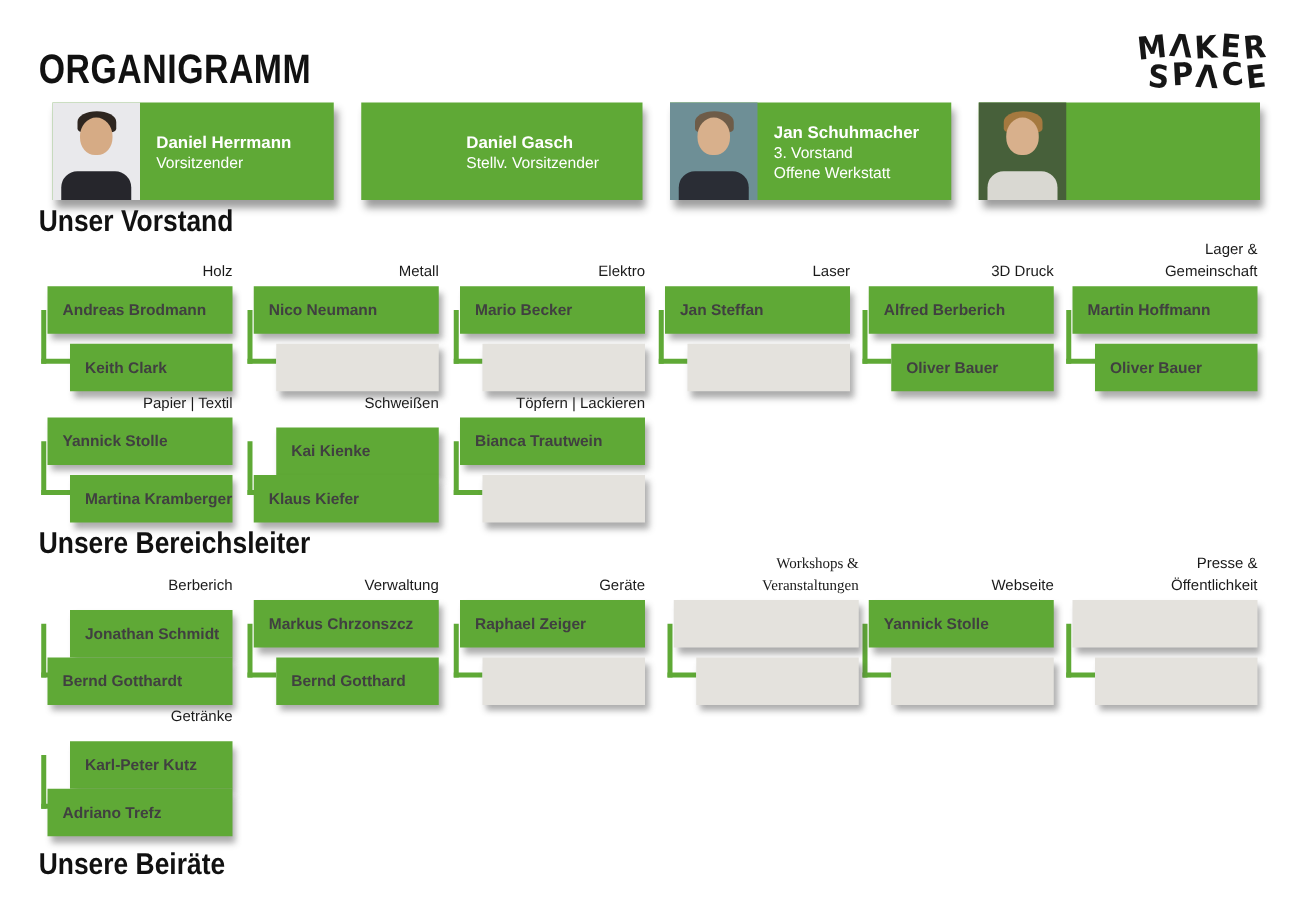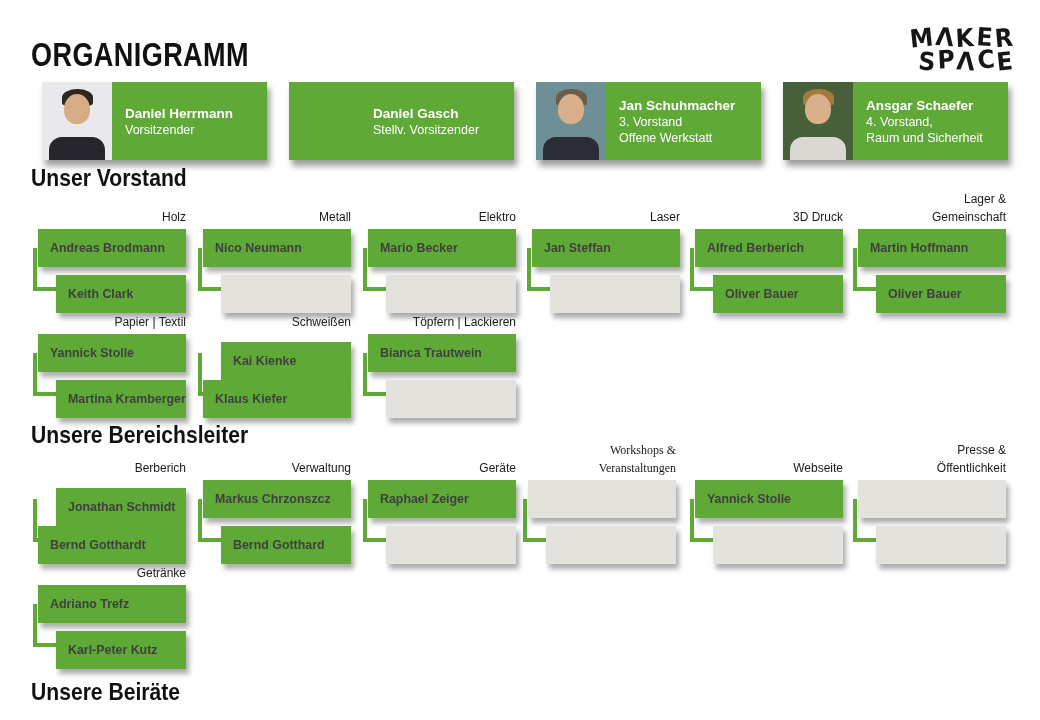--- a/index.html
+++ b/index.html
@@ -102,25 +102,20 @@
         <div class="crole">3. Vorstand</div>
         <div class="crole">Offene Werkstatt</div>
       </div>
     </div>
     <div class="card" style="left: 783px;">
       <div class="photo" style="background: rgb(71, 96, 58);">
         <div class="p-hair" style="background: rgb(165, 121, 63);"></div>
         <div class="p-head" style="background: rgb(216, 176, 140);"></div>
         <div class="p-body" style="background: rgb(217, 216, 210);"></div>
       </div>
-      <div class="ctext">
-        <div class="cname">Ansgar Schaefer</div>
-        <div class="crole">4. Vorstand,</div>
-        <div class="crole">Raum und Sicherheit</div>
-      </div>
     </div>
   </div>
 
 <div class="caption" style="top:164px">Unser Vorstand</div>
 <div id="groups-bereichsleiter">
     <div class="group" style="left: 38px; top: 229px;">
       <div class="glabel">
         <div>Holz</div>
       </div>
       <div class="conn"></div>
@@ -250,21 +245,21 @@
     <div class="group" style="left: 368px; top: 480px;">
       <div class="glabel">
         <div>Geräte</div>
       </div>
       <div class="conn"></div>
       <div class="mbox box1 filled">
         <span class="bname">Raphael Zeiger</span>
       </div>
       <div class="mbox box2 empty"></div>
     </div>
-    <div class="group" style="left: 528px; top: 480px; font-family: Liberation Serif, serif;">
+    <div class="group" style="left: 539px; top: 480px; font-family: Liberation Serif, serif;">
       <div class="glabel">
         <div>Workshops &amp;</div>
         <div>Veranstaltungen</div>
       </div>
       <div class="conn"></div>
       <div class="mbox box1 empty"></div>
       <div class="mbox box2 empty"></div>
     </div>
     <div class="group" style="left: 695px; top: 480px;">
       <div class="glabel">
@@ -283,21 +278,21 @@
       </div>
       <div class="conn"></div>
       <div class="mbox box1 empty"></div>
       <div class="mbox box2 empty"></div>
     </div>
     <div class="group" style="left: 38px; top: 585px;">
       <div class="glabel">
         <div>Getränke</div>
       </div>
       <div class="conn"></div>
+      <div class="mbox box2 filled">
+        <span class="bname">Karl-Peter Kutz</span>
+      </div>
       <div class="mbox box1 filled">
         <span class="bname">Adriano Trefz</span>
       </div>
-      <div class="mbox box2 filled">
-        <span class="bname">Karl-Peter Kutz</span>
-      </div>
     </div>
   </div>
 <div class="caption" style="top:678px">Unsere Beiräte</div>
 
 </body></html>

